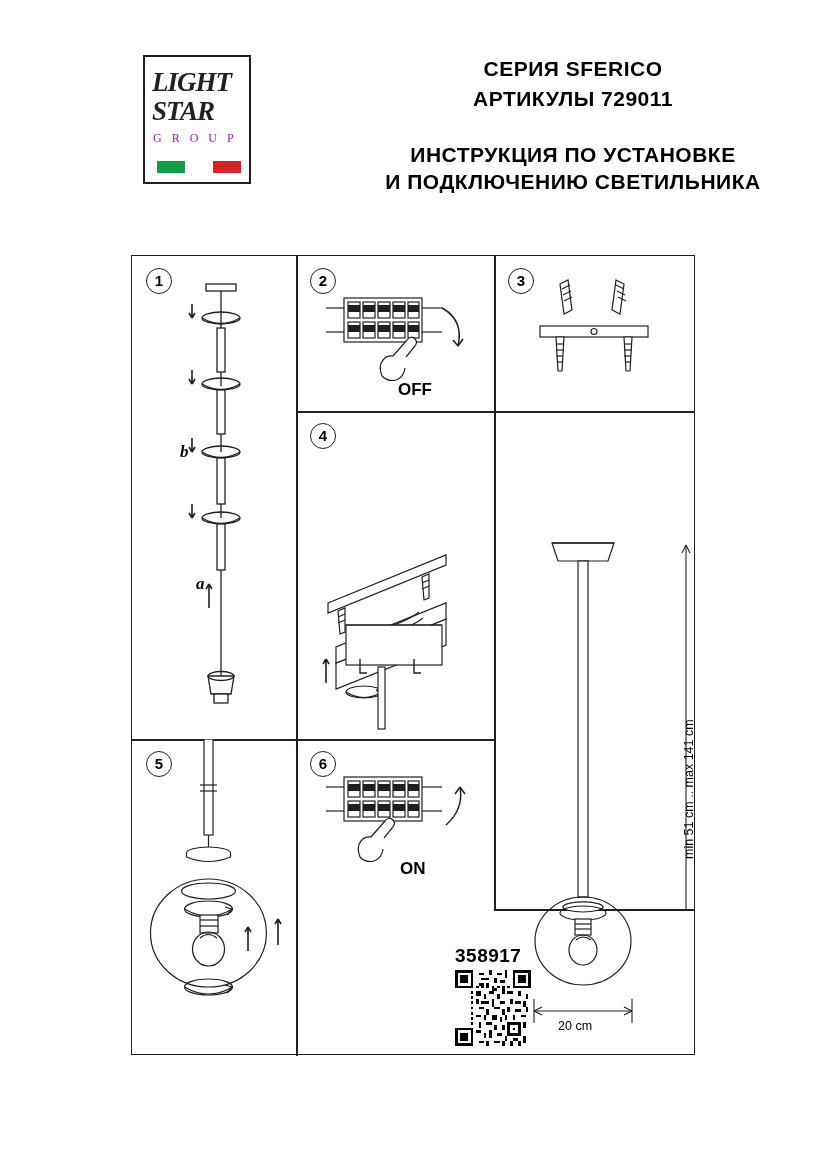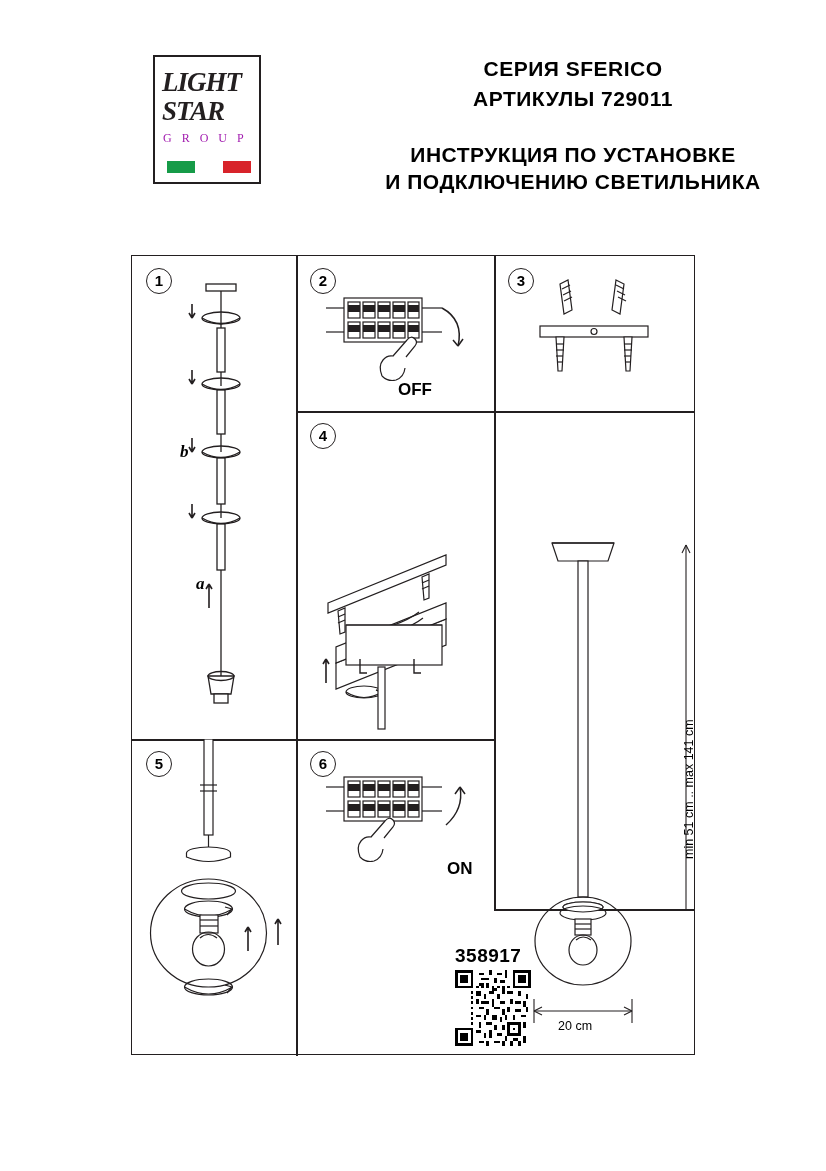--- a/index.html
+++ b/index.html
@@ -18,21 +18,21 @@
 
   
   #header {
     position: absolute;
     left: 0; top: 0;
     width: 826px;
     height: 250px;
   }
   #logo {
     position: absolute;
-    left: 153px; top: 55px;
+    left: 143px; top: 55px;
     width: 108px; height: 129px;
     border: 2px solid #231f20;
     background: #ffffff;
     box-sizing: border-box;
   }
   #logo .logo-line {
     font-family: "Liberation Serif", serif;
     font-weight: bold;
     font-style: italic;
     font-size: 27px;
@@ -378,21 +378,21 @@
       <path d="M52.5 248 q24 14 48 0"></path>
       <path d="M100 248 l-7 -2 M100 248 l-5 6" stroke-width="1.3"></path>
 
       <path d="M116 212 v-24 M116 188 l-3 5 M116 188 l3 5" stroke-width="1.6"></path>
       <path d="M146 206 v-26 M146 180 l-3 5 M146 180 l3 5" stroke-width="1.6"></path>
     </svg>
   </div>
 
   <div class="cell" style="left:164px; top:483px; width:198px; height:317px;">
     <div class="step-num" style="left:14px; top:12px;">6</div>
-    <div class="cap" style="left:104px; top:120px;margin-left:47px;">ON</div>
+    <div class="cap" style="left:104px; top:120px;">ON</div>
 
     <svg width="198" height="317" viewBox="0 0 198 317" style="position:absolute;left:0;top:0;" stroke="#231f20" fill="none" stroke-width="1.2">
       <rect x="48" y="38" width="78" height="44" fill="#fff"></rect>
       <line x1="30" y1="48" x2="48" y2="48"></line>
       <line x1="30" y1="72" x2="48" y2="72"></line>
       <line x1="126" y1="48" x2="146" y2="48"></line>
       <line x1="126" y1="72" x2="146" y2="72"></line>
       <g fill="#fff">
         <rect x="52" y="42" width="12" height="16"></rect>
         <rect x="67" y="42" width="12" height="16"></rect>

